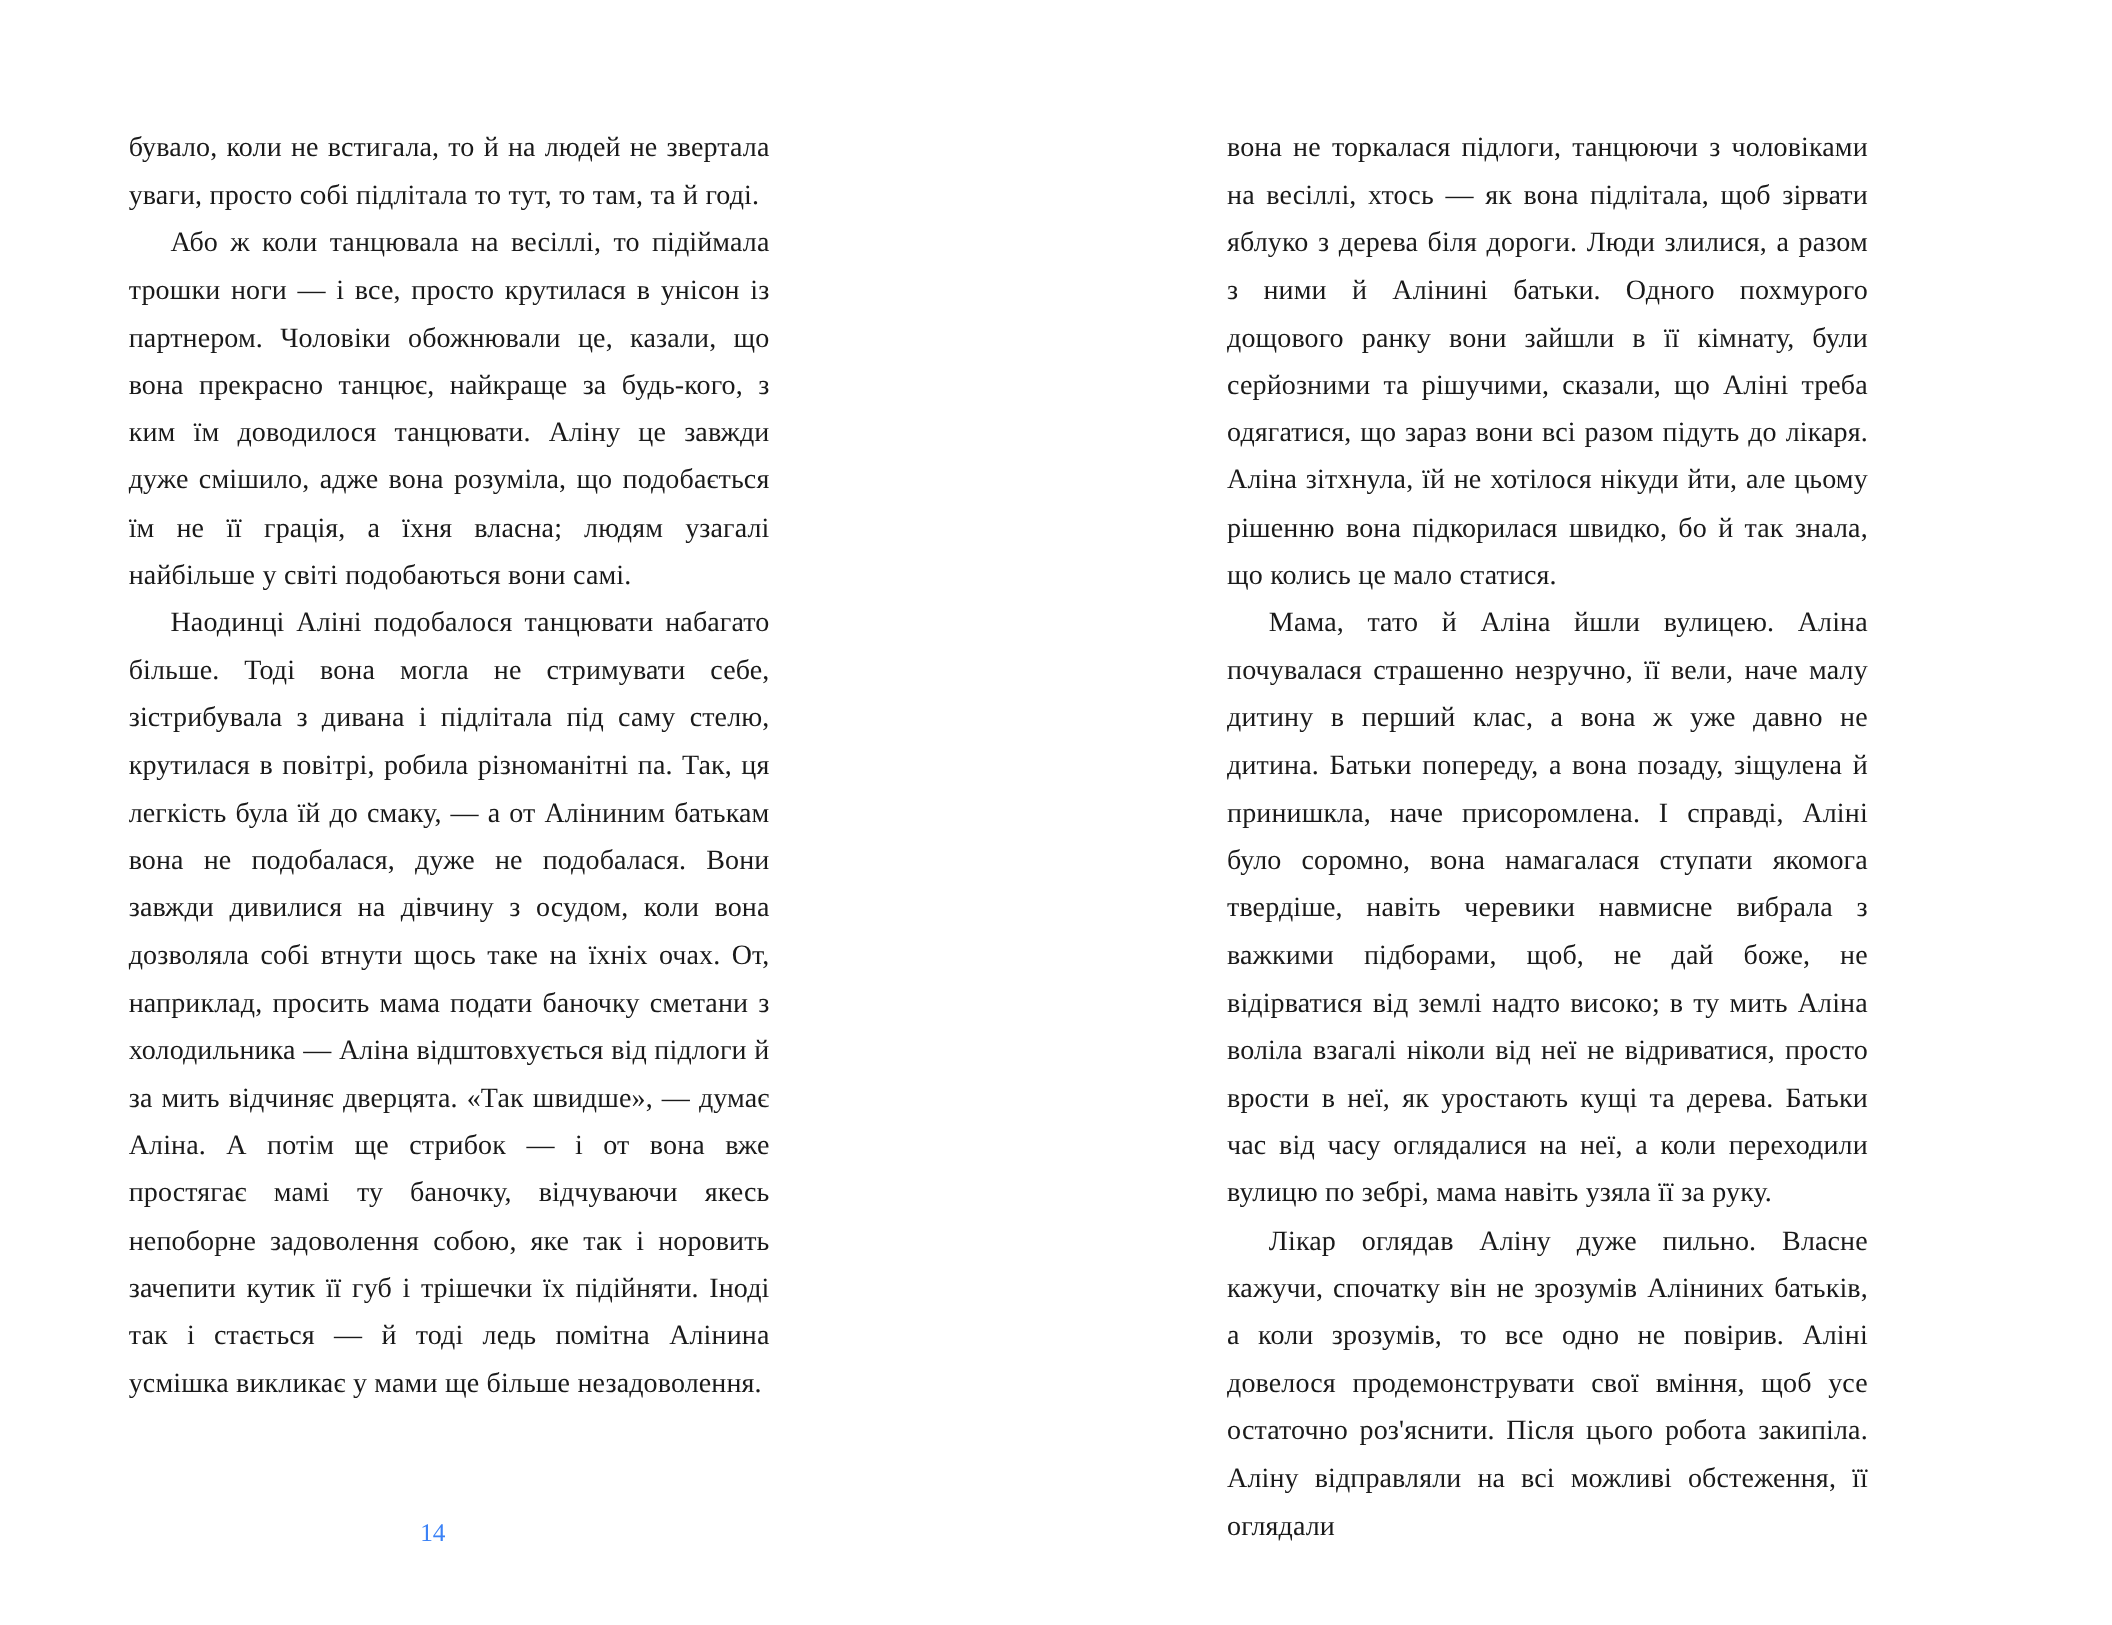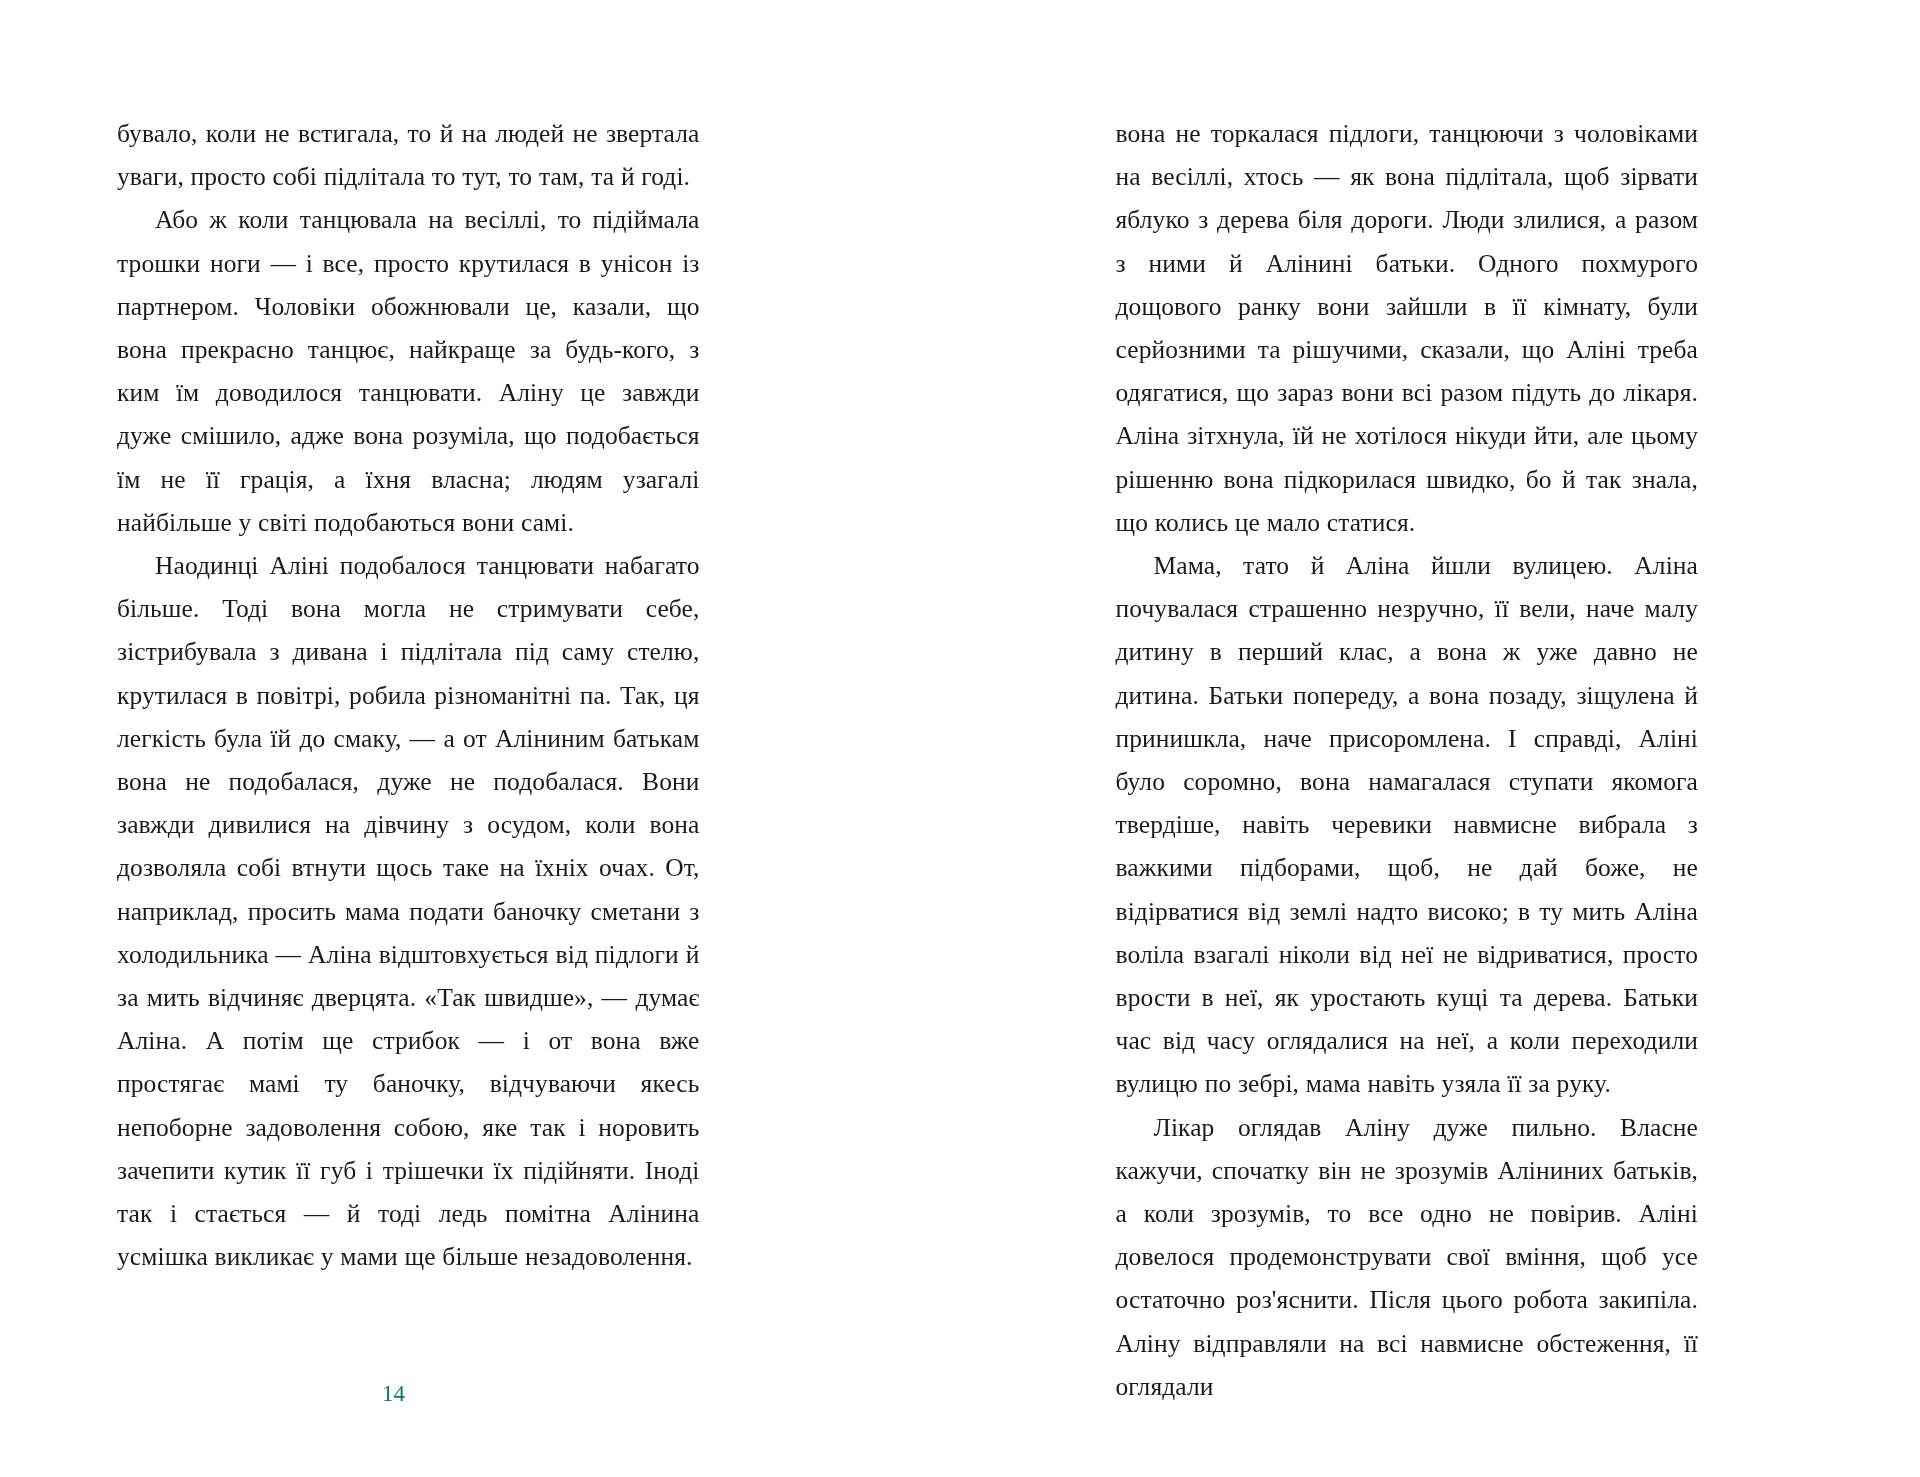--- a/index.html
+++ b/index.html
@@ -53,21 +53,21 @@
     text-indent: 38px;
   }
   .para.first {
     text-indent: 0;
   }
   .folio {
     position: absolute;
     bottom: 72px;
     font-size: 23px;
     line-height: 1;
-    color: #0f766e;
+    color: #3b82f6;
   }
   .folio-left {
     left: 382px;
   }
 </style>
 </head>
 <body>
 
 <div class="book-spread">
 
@@ -77,18 +77,18 @@
       <p class="para">Або ж коли танцювала на весіллі, то підіймала трошки ноги — і все, просто крутилася в унісон із партнером. Чоловіки обожнювали це, казали, що вона прекрасно танцює, найкраще за будь-кого, з ким їм доводилося танцювати. Аліну це завжди дуже смішило, адже вона розуміла, що подобається їм не її грація, а їхня власна; людям узагалі найбільше у світі подобаються вони самі.</p>
       <p class="para">Наодинці Аліні подобалося танцювати набагато більше. Тоді вона могла не стримувати себе, зістрибувала з дивана і підлітала під саму стелю, крутилася в повітрі, робила різноманітні па. Так, ця легкість була їй до смаку, — а от Аліниним батькам вона не подобалася, дуже не подобалася. Вони завжди дивилися на дівчину з осудом, коли вона дозволяла собі втнути щось таке на їхніх очах. От, наприклад, просить мама подати баночку сметани з холодильника — Аліна відштовхується від підлоги й за мить відчиняє дверцята. «Так швидше», — думає Аліна. А потім ще стрибок — і от вона вже простягає мамі ту баночку, відчуваючи якесь непоборне задоволення собою, яке так і норовить зачепити кутик її губ і трішечки їх підійняти. Іноді так і стається — й тоді ледь помітна Алінина усмішка викликає у мами ще більше незадоволення.</p>
     </div>
     <div class="folio folio-left">14</div>
   </div>
 
   <div class="page page-right">
     <div class="text-column">
       <p class="para first">вона не торкалася підлоги, танцюючи з чоловіками на весіллі, хтось — як вона підлітала, щоб зірвати яблуко з дерева біля дороги. Люди злилися, а разом з ними й Алінині батьки. Одного похмурого дощового ранку вони зайшли в її кімнату, були серйозними та рішучими, сказали, що Аліні треба одягатися, що зараз вони всі разом підуть до лікаря. Аліна зітхнула, їй не хотілося нікуди йти, але цьому рішенню вона підкорилася швидко, бо й так знала, що колись це мало статися.</p>
       <p class="para">Мама, тато й Аліна йшли вулицею. Аліна почувалася страшенно незручно, її вели, наче малу дитину в перший клас, а вона ж уже давно не дитина. Батьки попереду, а вона позаду, зіщулена й принишкла, наче присоромлена. І справді, Аліні було соромно, вона намагалася ступати якомога твердіше, навіть черевики навмисне вибрала з важкими підборами, щоб, не дай боже, не відірватися від землі надто високо; в ту мить Аліна воліла взагалі ніколи від неї не відриватися, просто врости в неї, як уростають кущі та дерева. Батьки час від часу оглядалися на неї, а коли переходили вулицю по зебрі, мама навіть узяла її за руку.</p>
-      <p class="para">Лікар оглядав Аліну дуже пильно. Власне кажучи, спочатку він не зрозумів Аліниних батьків, а коли зрозумів, то все одно не повірив. Аліні довелося продемонструвати свої вміння, щоб усе остаточно роз'яснити. Після цього робота закипіла. Аліну відправляли на всі навмисне обстеження, її оглядали</p>
+      <p class="para">Лікар оглядав Аліну дуже пильно. Власне кажучи, спочатку він не зрозумів Аліниних батьків, а коли зрозумів, то все одно не повірив. Аліні довелося продемонструвати свої вміння, щоб усе остаточно роз'яснити. Після цього робота закипіла. Аліну відправляли на всі можливі обстеження, її оглядали</p>
     </div>
 
   </div>
 
 </div>
 
 </body></html>

